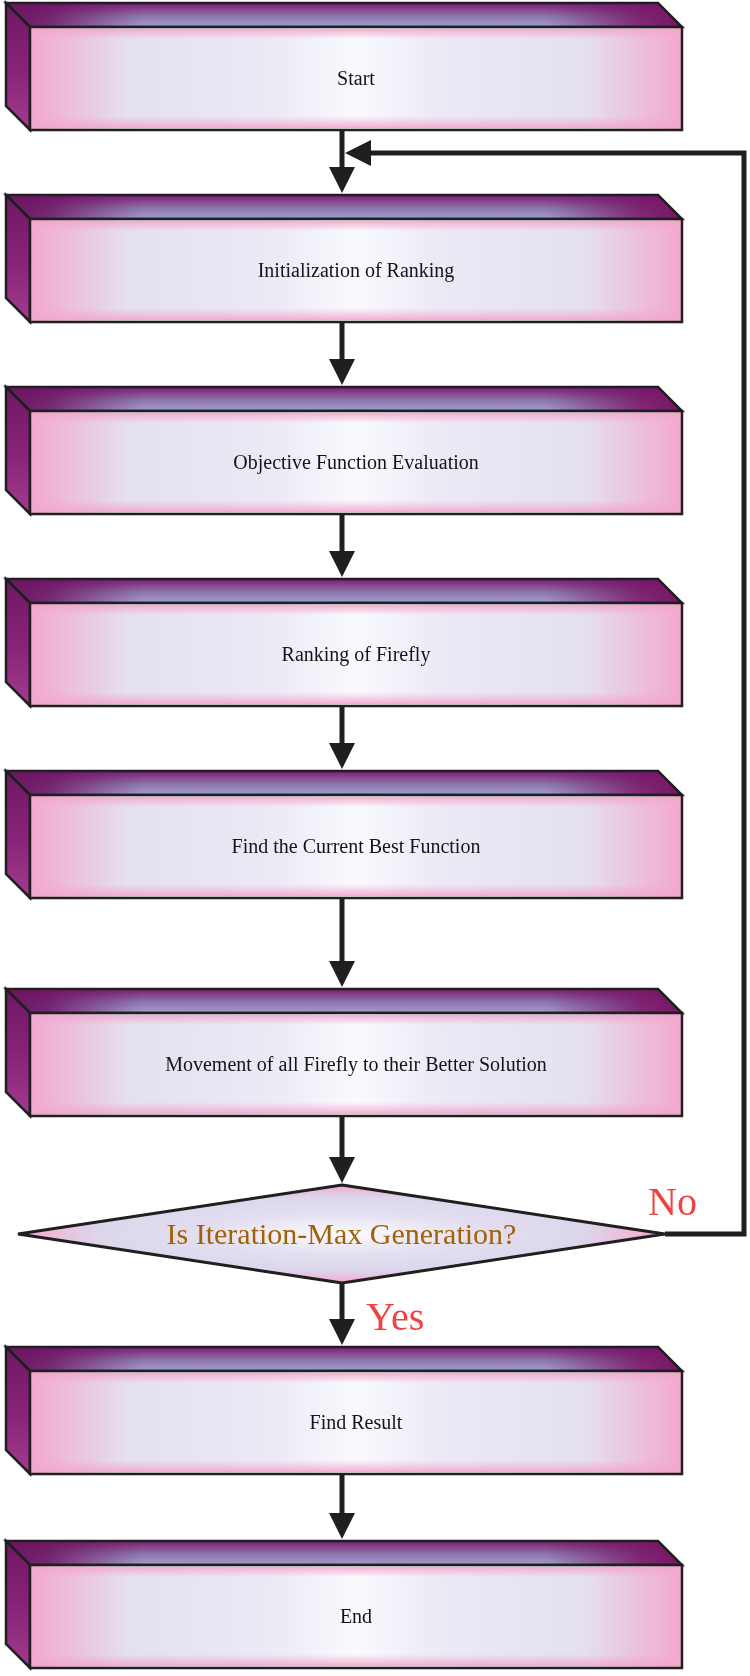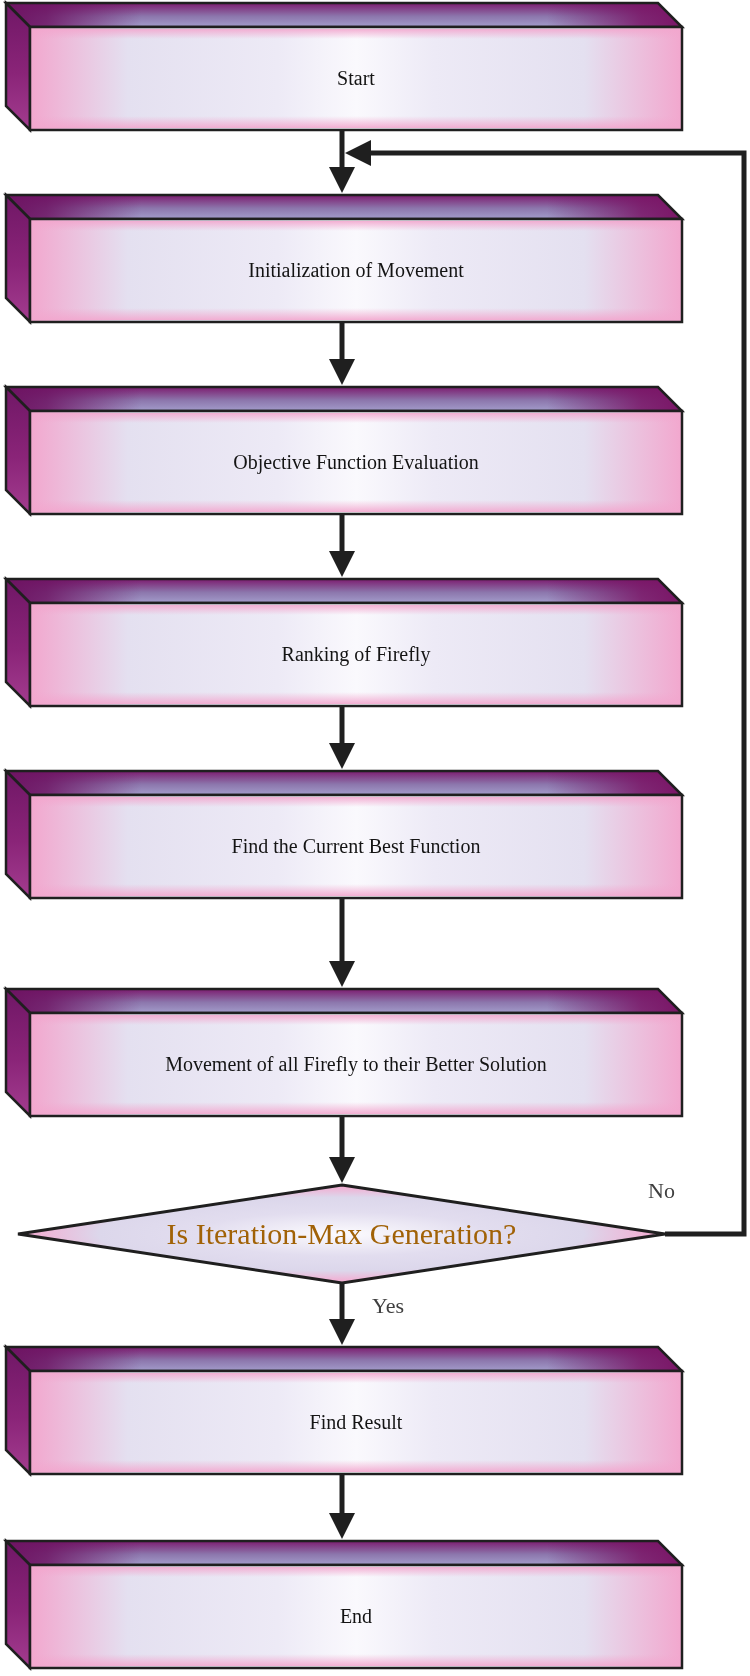--- a/index.html
+++ b/index.html
@@ -19,23 +19,23 @@
     white-space:nowrap;
   }
   .diamond-label{
     position:absolute;
     left:18px;width:647px;top:1186px;height:96px;
     display:flex;align-items:center;justify-content:center;
     font-size:30px;color:#a16207;text-align:center;white-space:nowrap;
   }
   .edge-label{
     position:absolute;
-    font-size:22px;color:#404040;white-space:nowrap;
+    font-size:40px;color:#ef4444;white-space:nowrap;
   }
-  .edge-label.yes{left:366px;top:1293px;margin-left:6px;}
+  .edge-label.yes{left:366px;top:1293px;}
   .edge-label.no{left:648px;top:1178px;}
 </style>
 </head>
 <body>
 
 <div class="canvas">
   <svg width="750" height="1676" viewBox="0 0 750 1676">
     <defs>
       <linearGradient id="gTopV" x1="0" y1="0" x2="0" y2="1">
         <stop offset="0" stop-color="#7C1C6F"></stop>
@@ -164,21 +164,21 @@
       <polygon points="342,577 329,551 355,551"></polygon>
       <polygon points="342,769 329,743 355,743"></polygon>
       <polygon points="342,987 329,961 355,961"></polygon>
       <polygon points="342,1183 329,1157 355,1157"></polygon>
       <polygon points="342,1345 329,1319 355,1319"></polygon>
       <polygon points="342,1539 329,1513 355,1513"></polygon>
     </g>
   </svg>
 
   <div class="node-label" style="top:27px">Start</div>
-  <div class="node-label" style="top:219px">Initialization of Movement</div>
+  <div class="node-label" style="top:219px">Initialization of Ranking</div>
   <div class="node-label" style="top:411px">Objective Function Evaluation</div>
   <div class="node-label" style="top:603px">Ranking of Firefly</div>
   <div class="node-label" style="top:795px">Find the Current Best Function</div>
   <div class="node-label" style="top:1013px">Movement of all Firefly to their Better Solution</div>
   <div class="diamond-label">Is Iteration-Max Generation?</div>
   <div class="node-label" style="top:1371px">Find Result</div>
   <div class="node-label" style="top:1565px">End</div>
 
   <div class="edge-label yes">Yes</div>
   <div class="edge-label no">No</div>

